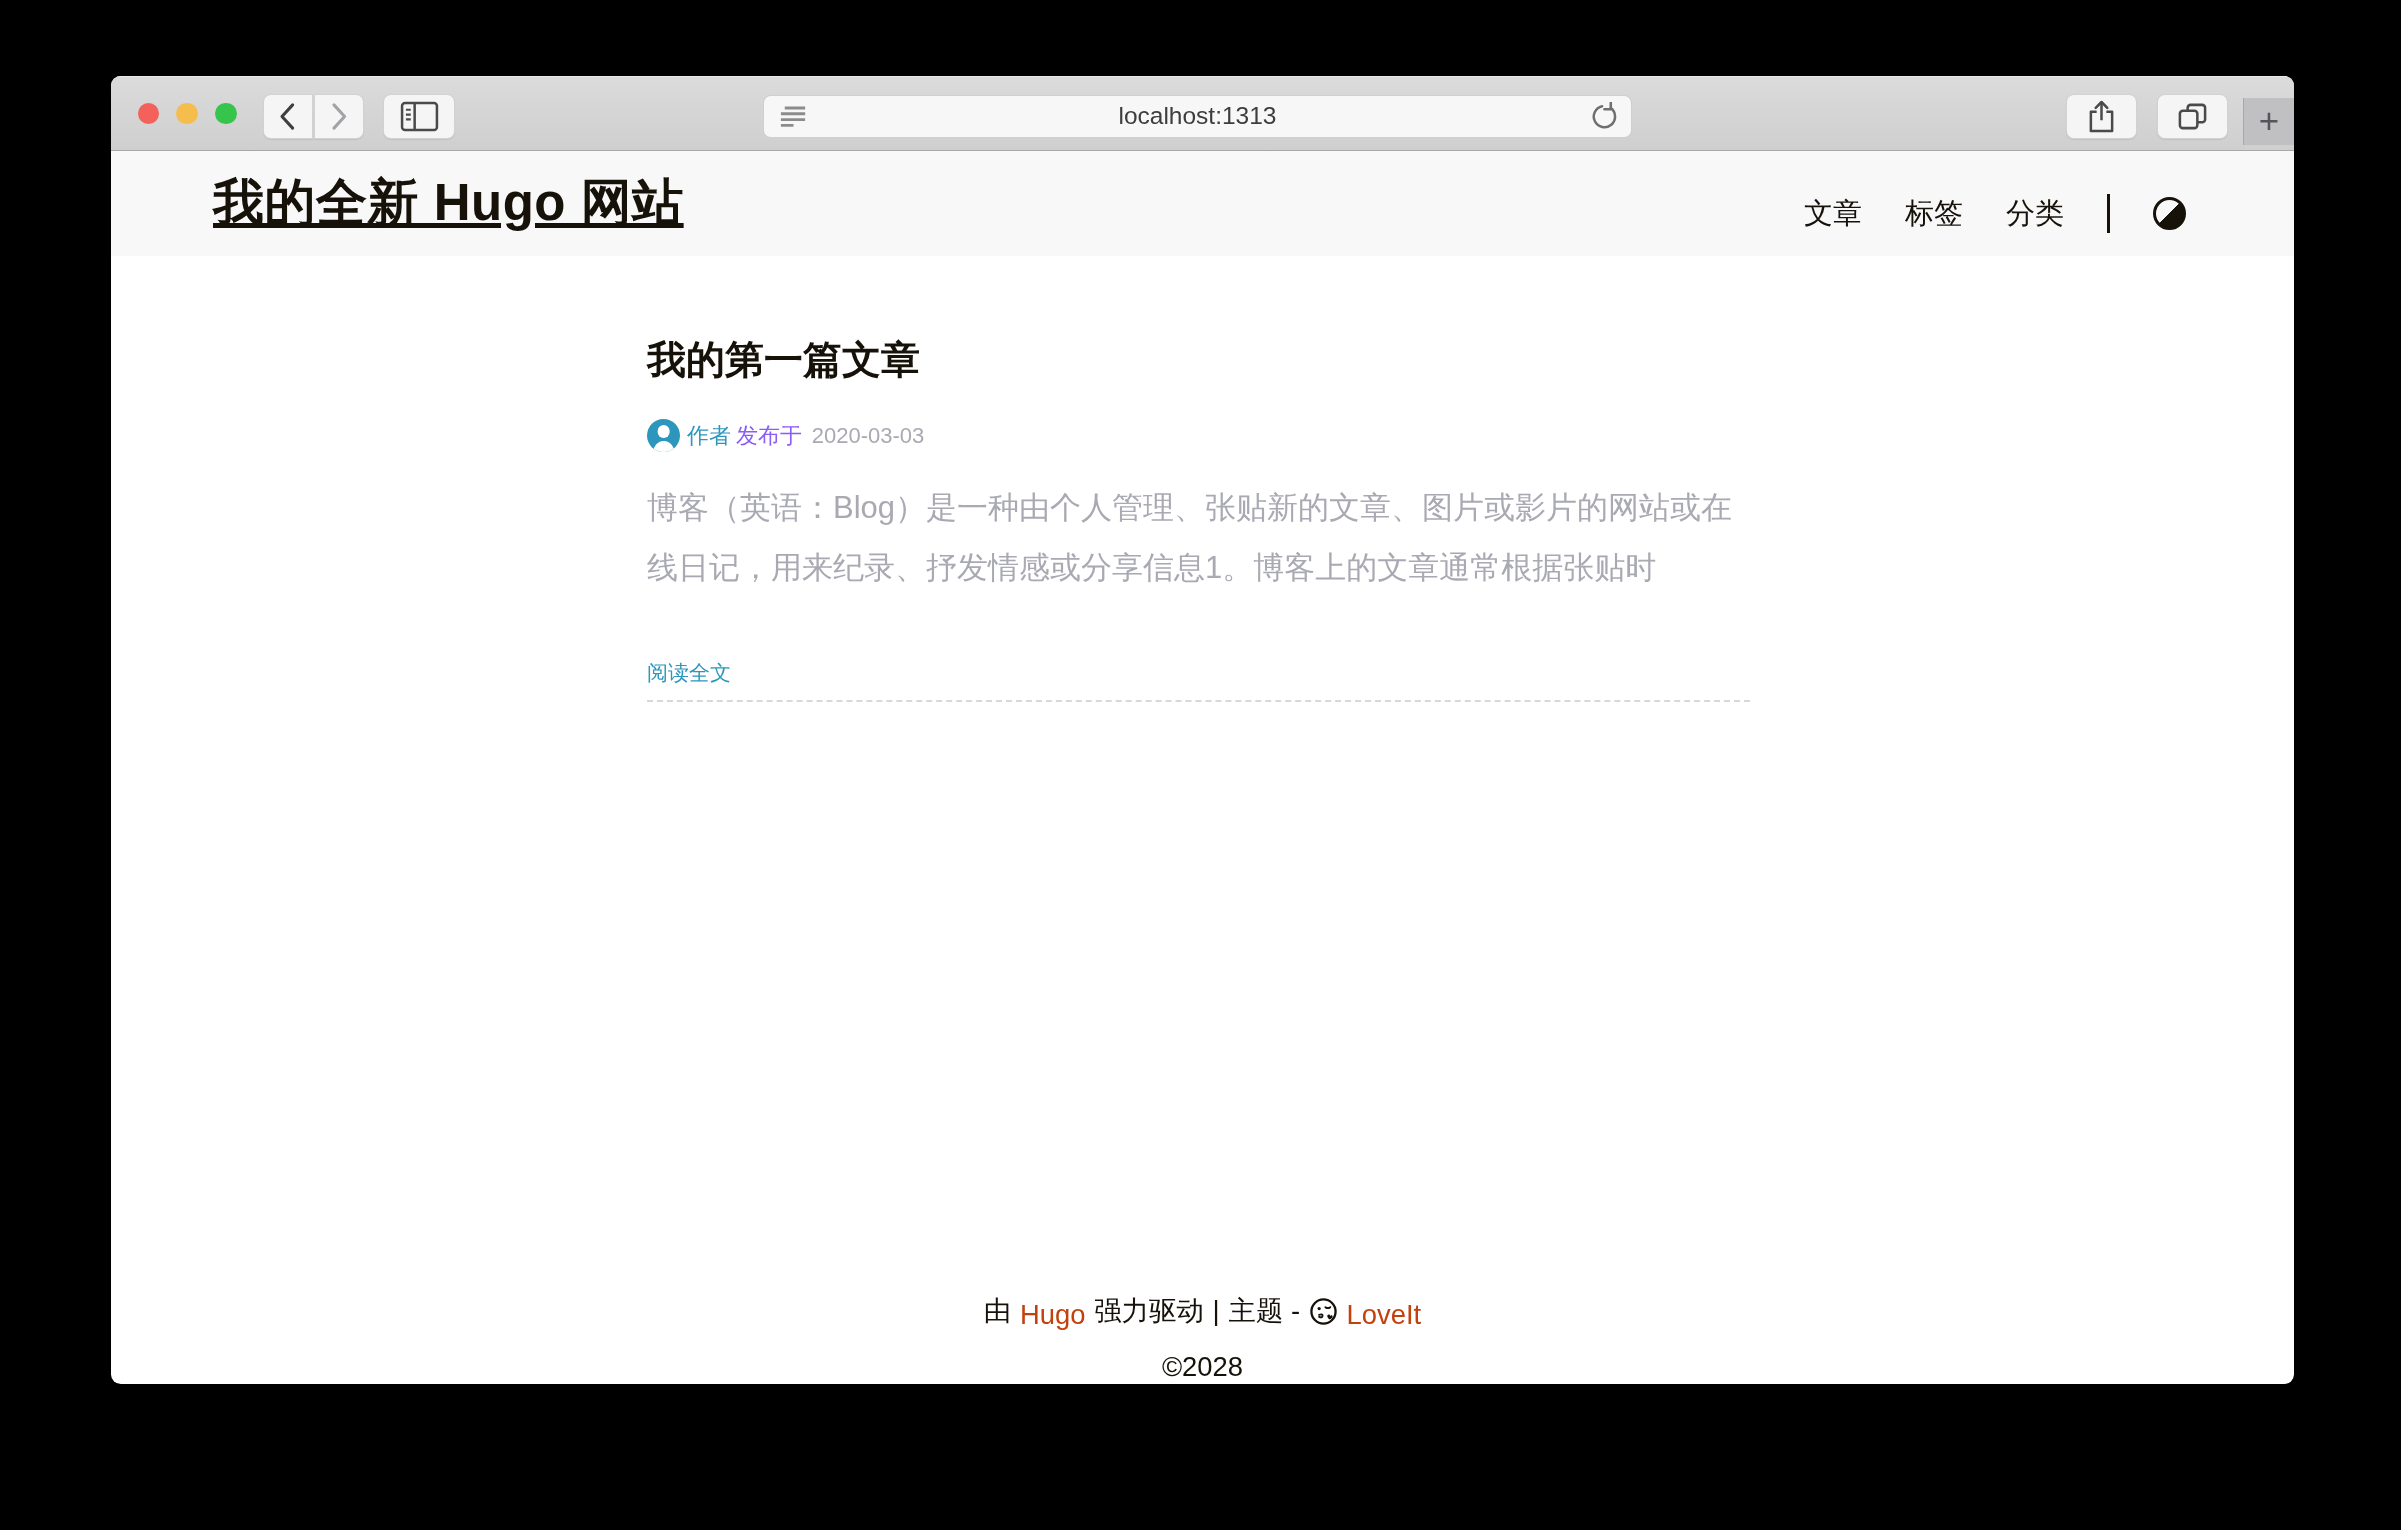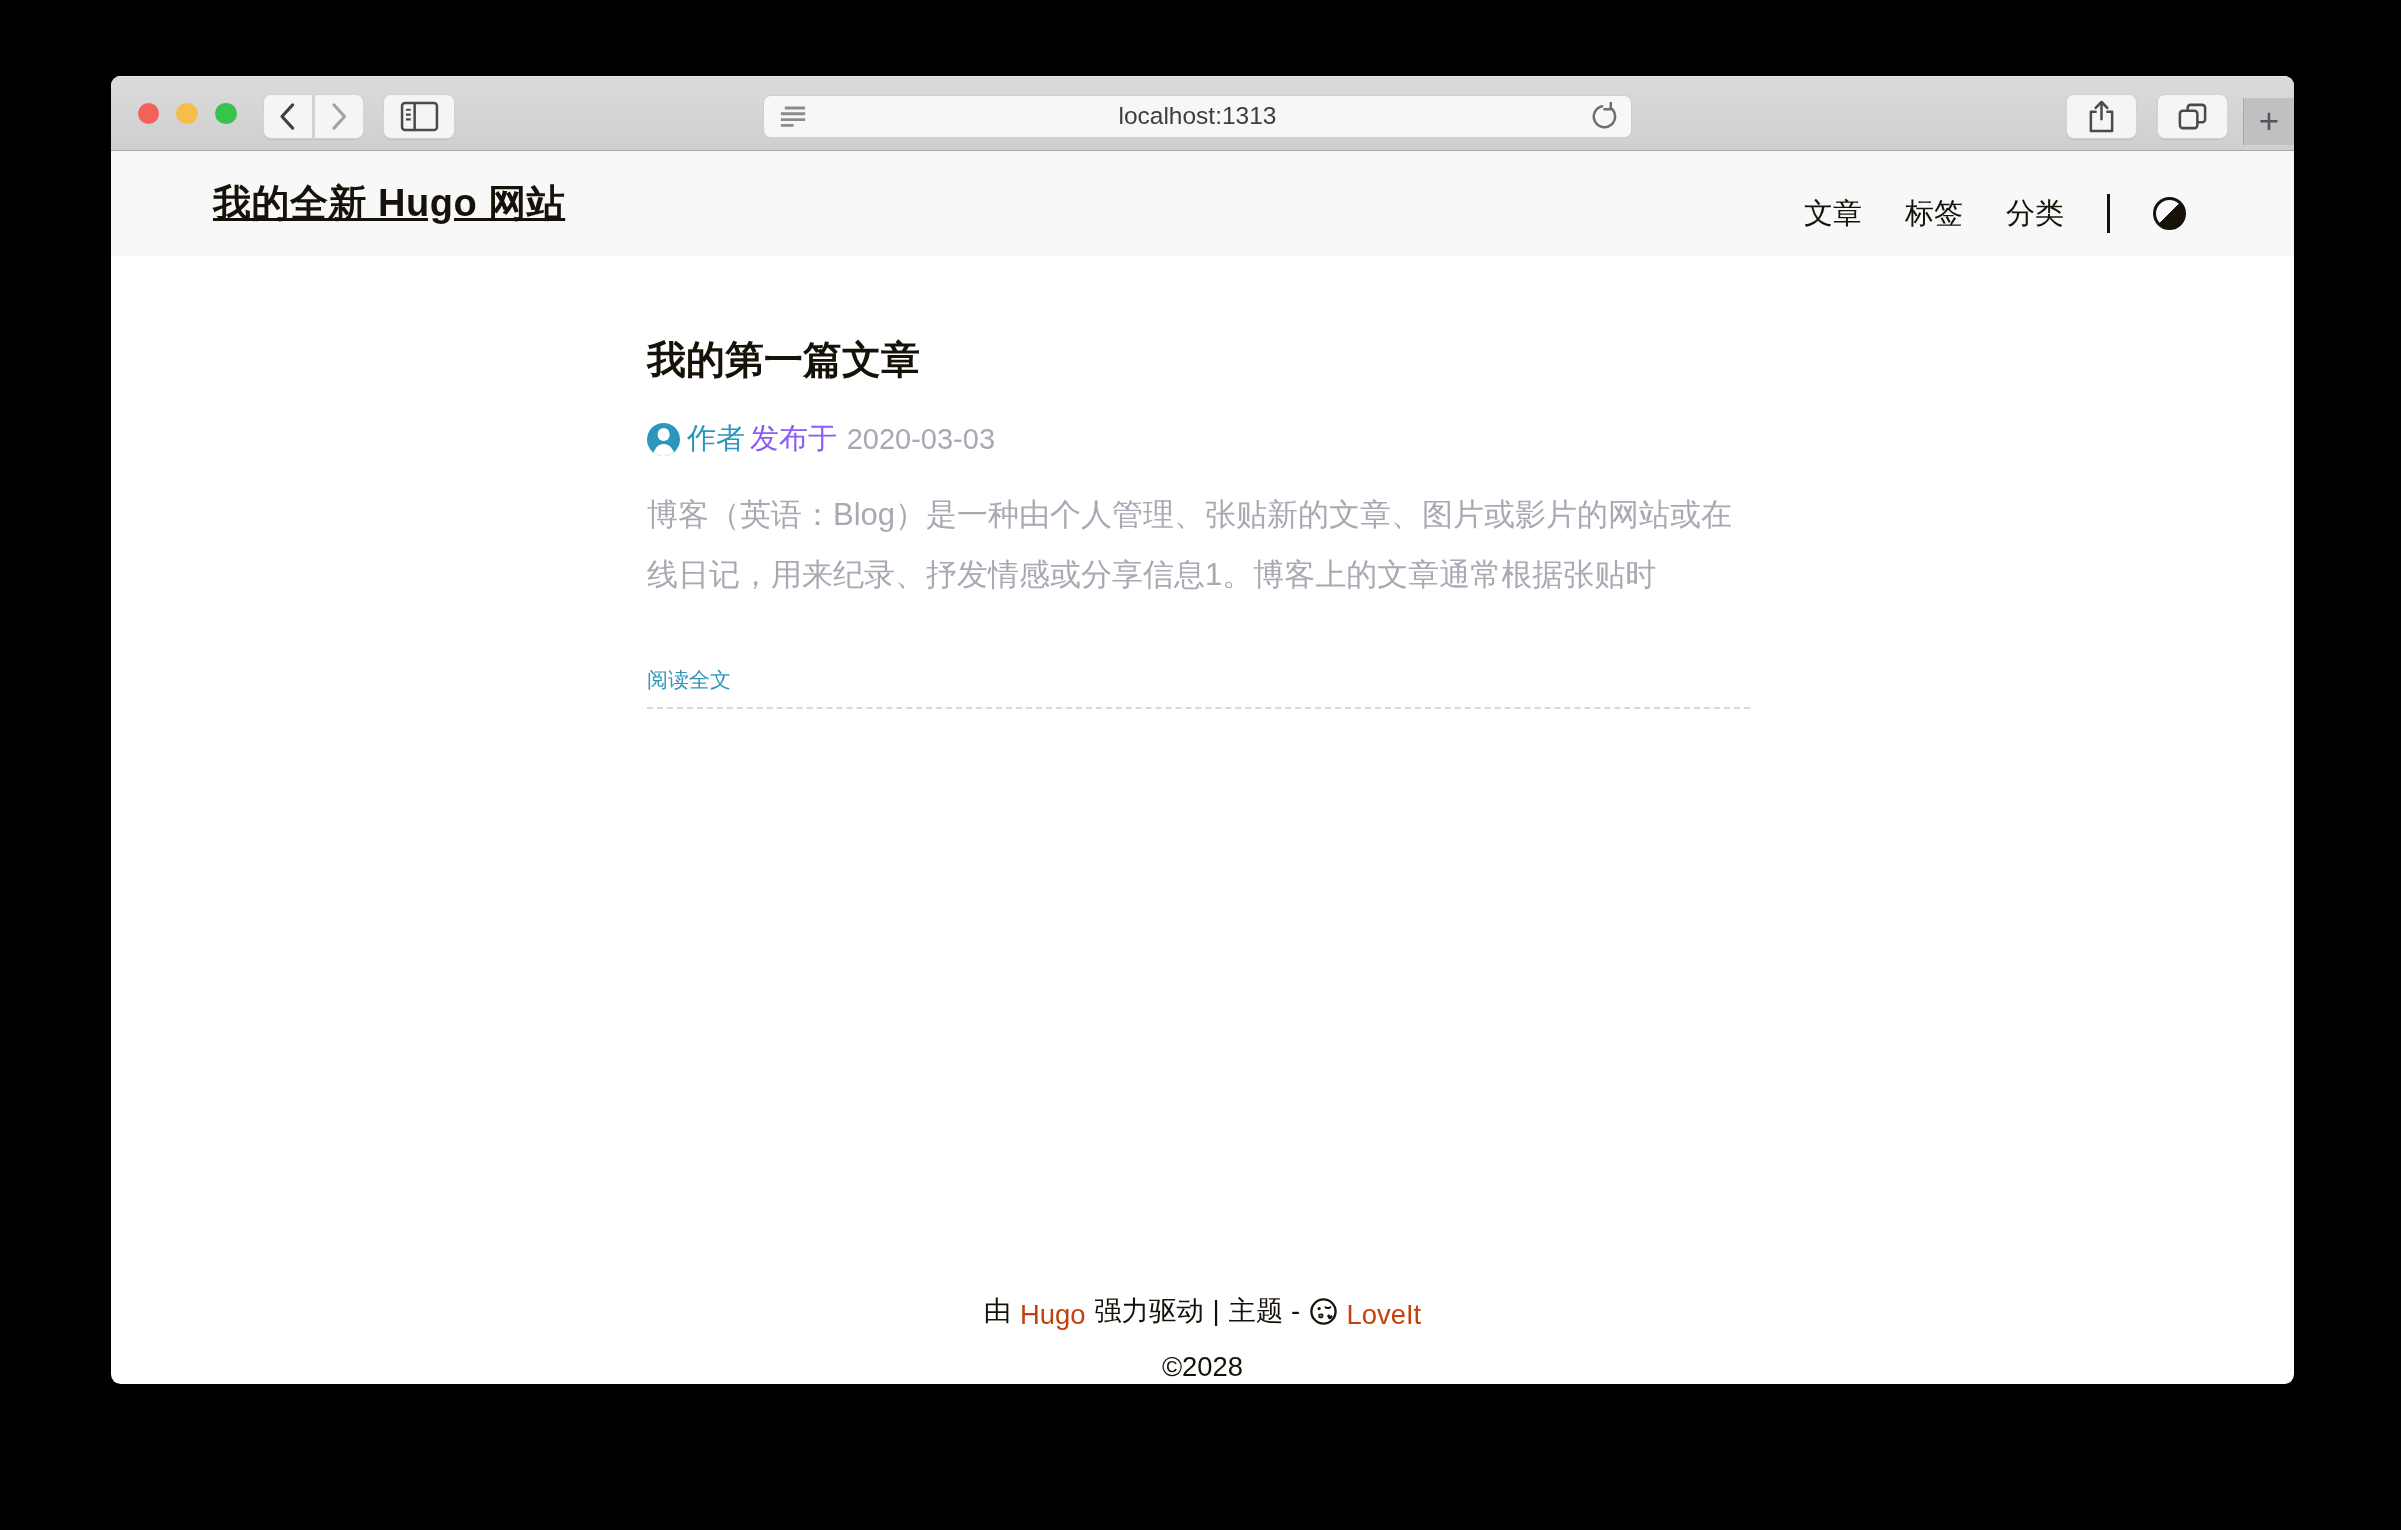--- a/index.html
+++ b/index.html
@@ -52,33 +52,33 @@
     display:flex; align-items:center; justify-content:center;
     font-size:35px; font-weight:300; color:#55555a;
   }
   
   .site-header {
     position:absolute; top:75px; left:0; right:0; height:105px;
     background:#f8f8f8;
     display:flex; align-items:center; justify-content:space-between;
     padding:0 108px 0 102px;
   }
-  .site-title { font-size:38px; font-weight:bold; color:#161209; letter-spacing:0.5px; }
+  .site-title { font-size:51px; font-weight:bold; color:#161209; letter-spacing:0.5px; }
   .nav { display:flex; align-items:center; gap:43px;margin-top:20px; }
   .nav a { font-size:29px; color:#161209; text-decoration:none; }
   .nav-sep { width:2.9px; height:39px; background:#161209; }
   .theme-toggle {
     width:33px; height:33px; border-radius:50%;
     border:3.9px solid #161209;
     background:linear-gradient(135deg,#f8f8f8 50%,#161209 50%);
   }
   
   .article { position:absolute; left:536px; top:214px; width:1103px; }
   .post-title { font-size:39px; line-height:45px; font-weight:700; color:#161209;margin-top:47px; }
-  .meta { margin-top:37px; display:flex; align-items:center; font-size:29px; }
+  .meta { margin-top:37px; display:flex; align-items:center; font-size:22px; }
   .avatar {
     width:33px; height:33px; border-radius:50%; background:#2d96bd;
     position:relative; overflow:hidden; margin-right:6.9px; flex:none;
   }
   .avatar::before {
     content:""; position:absolute; top:5.9px; left:50%; transform:translateX(-50%);
     width:12.7px; height:12.7px; border-radius:50%; background:#fff;
   }
   .avatar::after {
     content:""; position:absolute; top:21.6px; left:50%; transform:translateX(-50%);

